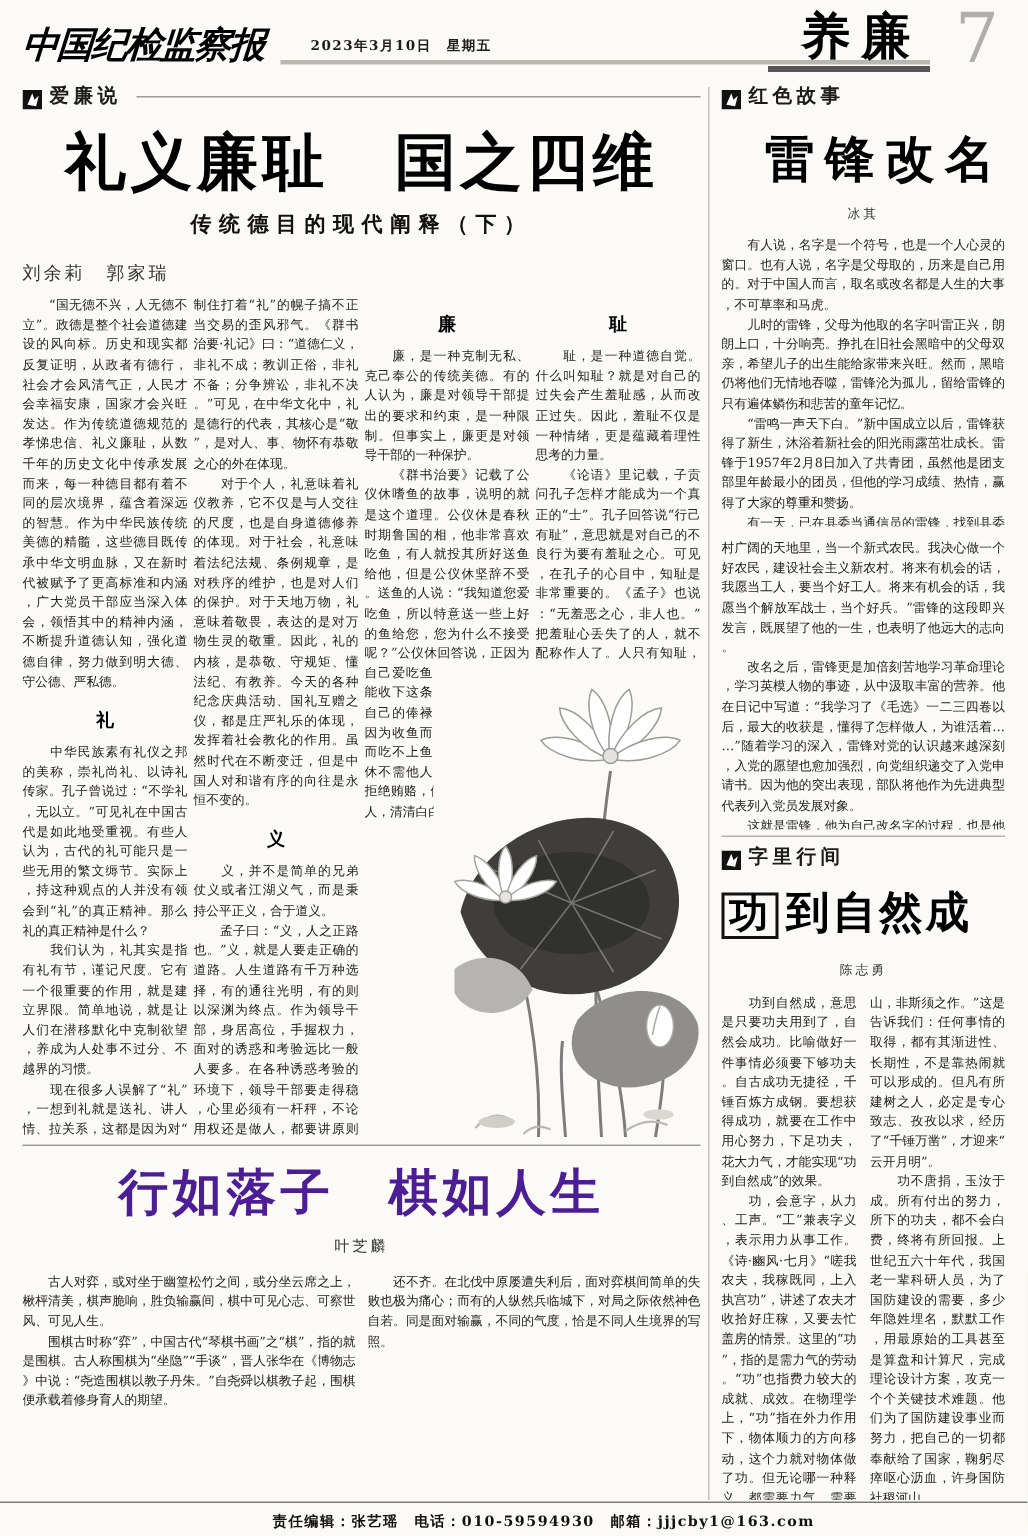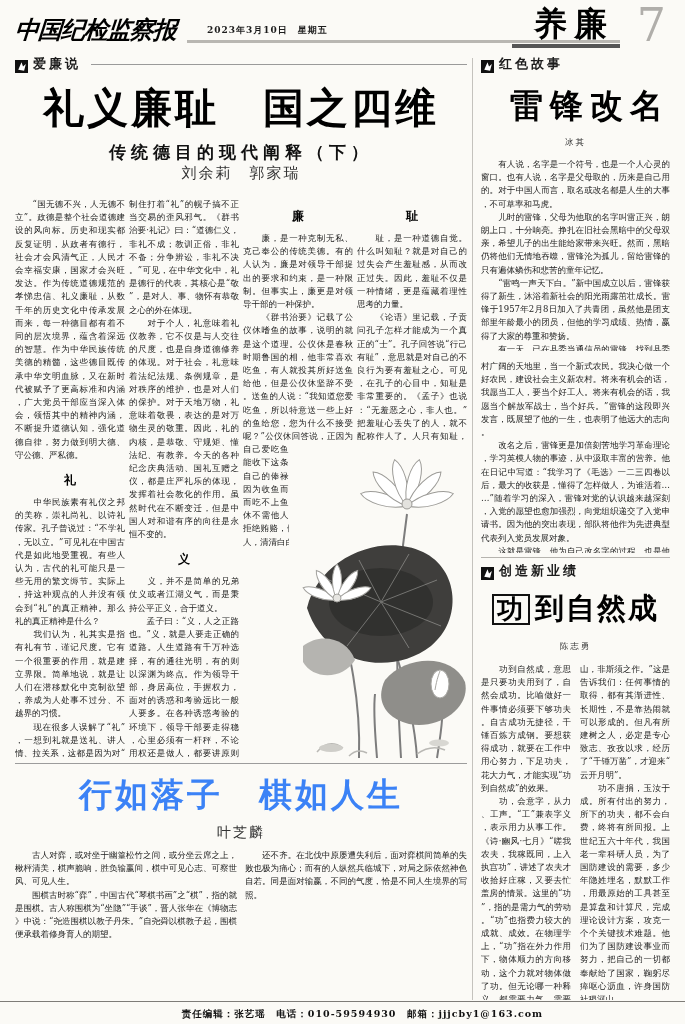--- a/index.html
+++ b/index.html
@@ -19,44 +19,44 @@
   .section-name{position:absolute;right:56px;top:-6px;font-size:33px;font-weight:bold;letter-spacing:7px;color:#000;}
   .page-num{position:absolute;right:4px;top:-10px;font-size:46px;color:#b0aeaa;font-weight:400;}
   
   .kicker{display:flex;align-items:center;height:16px;}
   .badge{width:13px;height:13px;margin-right:5px;flex:0 0 auto;}
   .kicker-label{font-size:13px;font-weight:bold;letter-spacing:3px;}
   .kicker-rule{flex:1;border-top:1px solid #9a9a9a;margin-left:10px;}
   
   .main-article{position:absolute;left:15px;top:56px;width:452px;height:706px;}
   .ma-title{margin:14px 0 0;text-align:center;font-size:41px;font-weight:bold;letter-spacing:3px;line-height:1.1;color:#000;}
-  .ma-sub{margin:10px 0 0;text-align:center;font-size:17px;font-weight:bold;letter-spacing:5px;color:#111;}
-  .ma-auth{margin:0 0 0;text-align:center;font-size:15px;letter-spacing:2px;color:#333;}
+  .ma-sub{margin:10px 0 0;text-align:center;font-size:14px;font-weight:bold;letter-spacing:5px;color:#111;}
+  .ma-auth{margin:15px 0 0;text-align:left;font-size:12px;letter-spacing:2px;color:#333;}
   .cols4{position:absolute;left:0;right:0;top:142px;bottom:2px;display:flex;gap:4px;}
   .col{flex:1;overflow:hidden;}
   .txt{margin:0;font-size:8.5px;line-height:13.2px;text-align:justify;text-justify:inter-character;
        white-space:pre-line;overflow-wrap:anywhere;line-break:anywhere;color:#222;}
   .inner-head{text-align:center;font-weight:bold;font-size:12px;margin:10px 0 7px;color:#000;}
   .lotus{position:absolute;right:0;bottom:0;width:178px;height:320px;background:#fbfaf6;z-index:3;}
   
   .bottom-rule{position:absolute;left:15px;top:763px;width:452px;border-top:1px solid #9c9c9c;}
   .bottom-article{position:absolute;left:15px;top:769px;width:452px;height:230px;}
-  .ba-title{margin:4px 0 0;text-align:center;font-size:33px;font-weight:bold;letter-spacing:3px;color:#3b82f6;}
-  .ba-auth{margin:6px 0 0;text-align:center;font-size:14px;letter-spacing:2px;color:#333;}
+  .ba-title{margin:4px 0 0;text-align:center;font-size:33px;font-weight:bold;letter-spacing:3px;color:#4c1d95;}
+  .ba-auth{margin:6px 0 0;text-align:center;font-size:10px;letter-spacing:2px;color:#333;}
   .cols4s{position:absolute;left:0;right:0;top:80px;bottom:0;display:flex;gap:8px;}
   
   .vdivider{position:absolute;left:472px;top:58px;height:942px;width:1px;background:#c4c2bd;}
   .sidebar{position:absolute;left:481px;top:56px;width:189px;height:946px;}
   .story{position:absolute;left:0;right:0;top:0;height:497px;}
   .st-title{margin:12px 0 0;text-align:right;font-size:33px;font-weight:bold;letter-spacing:7px;color:#000;}
   .st-auth{margin:8px 0 0;text-align:center;font-size:8.5px;letter-spacing:2px;color:#333;}
   .cols2{position:absolute;left:0;right:0;top:102px;bottom:0;display:flex;gap:9px;flex-direction:column;}
   .side-divider{position:absolute;left:0;right:0;top:501px;border-top:1px solid #b5b3ae;}
   .gong{position:absolute;left:0;right:0;top:507px;bottom:0;}
-  .gg-title{margin:10px 0 12px;text-align:center;font-size:29px;font-weight:bold;letter-spacing:2px;color:#000;}
+  .gg-title{margin:10px 0 12px;text-align:left;font-size:29px;font-weight:bold;letter-spacing:2px;color:#000;}
   .boxed-char{display:inline-block;border:2px solid #111;padding:0 3px;margin-right:5px;line-height:1.05;font-size:26px;}
   .gg-auth{margin:7px 0 0;text-align:center;font-size:8.5px;letter-spacing:2px;color:#333;}
   .cols2g{position:absolute;left:0;right:0;top:100px;bottom:2px;display:flex;gap:9px;}
   
   .footer{position:absolute;left:0;right:0;top:1001px;height:23px;border-top:1px solid #7e7c78;
     text-align:center;font-size:9.5px;font-weight:bold;letter-spacing:1px;padding-top:6px;color:#111;box-sizing:border-box;padding-left:40px;}
 </style>
 </head>
 <body>
 
@@ -219,21 +219,21 @@
     <div class="side-divider"></div>
 
     <section class="gong">
       <div class="kicker">
         <span class="badge">
           <svg viewBox="0 0 12 12" width="13" height="13">
               <rect width="12" height="12" fill="#111"></rect>
               <path d="M3 9 L6 2 L7.4 6 L10 3.6 L8.4 10 Z" fill="#fff"></path>
             </svg>
         </span>
-        <span class="kicker-label">创造新业绩</span>
+        <span class="kicker-label">字里行间</span>
       </div>
       <h1 class="gg-title"><span class="boxed-char">功</span><span>到自然成</span></h1>
       <div class="gg-auth">陈志勇</div>
       <div class="cols2g">
         <div class="col">
             <p class="txt">　　功到自然成，意思是只要功夫用到了，自然会成功。比喻做好一件事情必须要下够功夫。自古成功无捷径，千锤百炼方成钢。要想获得成功，就要在工作中用心努力，下足功夫，花大力气，才能实现“功到自然成”的效果。
 　　功，会意字，从力、工声。“工”兼表字义，表示用力从事工作。《诗·豳风·七月》“嗟我农夫，我稼既同，上入执宫功”，讲述了农夫才收拾好庄稼，又要去忙盖房的情景。这里的“功”，指的是需力气的劳动。“功”也指费力较大的成就、成效。在物理学上，“功”指在外力作用下，物体顺力的方向移动，这个力就对物体做了功。但无论哪一种释义，都需要力气，需要努力。
 　　良弓打造，最见其功。《周礼·冬官考工记》记载：“凡为弓，冬析干而春液角，夏治筋，秋合三材，寒奠体，冰析灂。”讲述的是古人制作良弓的过程：冬季剖析弓干，春季浸泡治角，夏季治理筋腱，秋季用丝、胶、漆将角、干、筋组合在一起，最后利用冬天低温的时机固定弓体。经历几个季节甚至几个年头精心打磨，才能完成一把良弓的制作。
 　　要干好工作，既需要“匠心”，也需要沉得住气、稳扎稳打。荀子在《劝学》中写道：“骐骥一跃，不能十步；驽马十驾，功在不舍。”这就启示我们，干工作要用功积累，下足功夫，持之以恒地努力。
 　　王充《论衡·状留》中说：“故夫河冰结合，非一日之寒；积土成</p>

